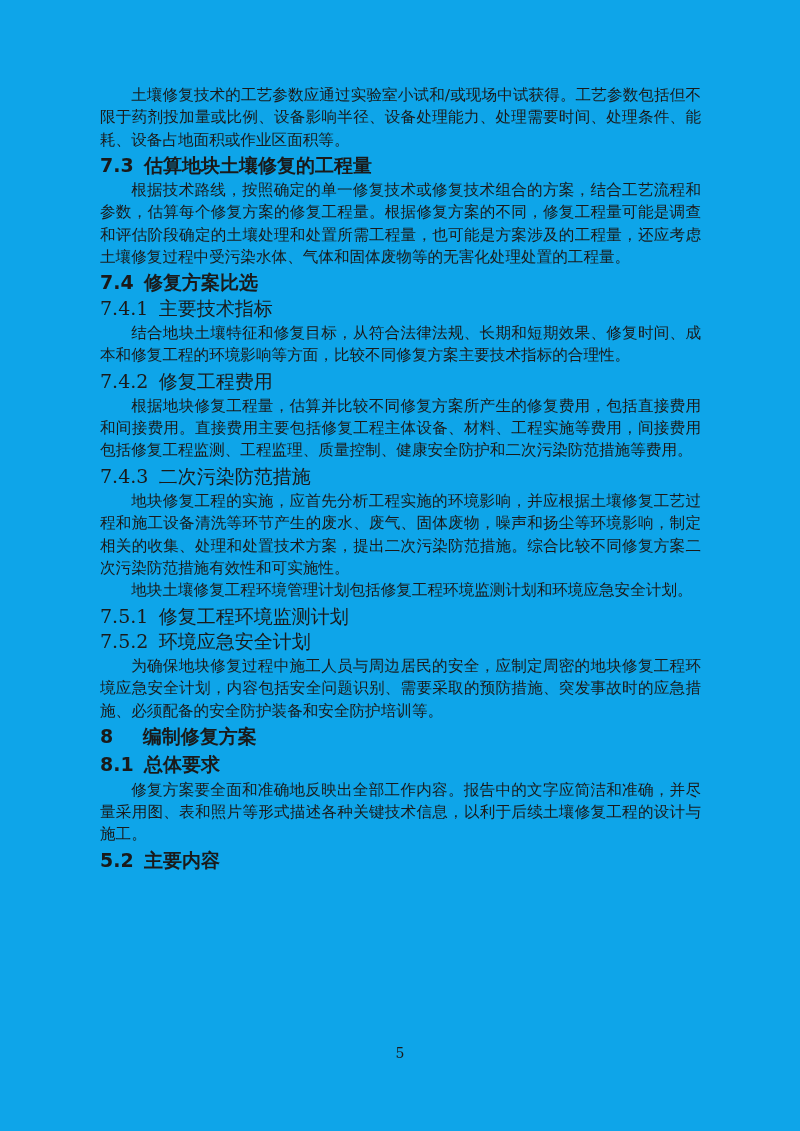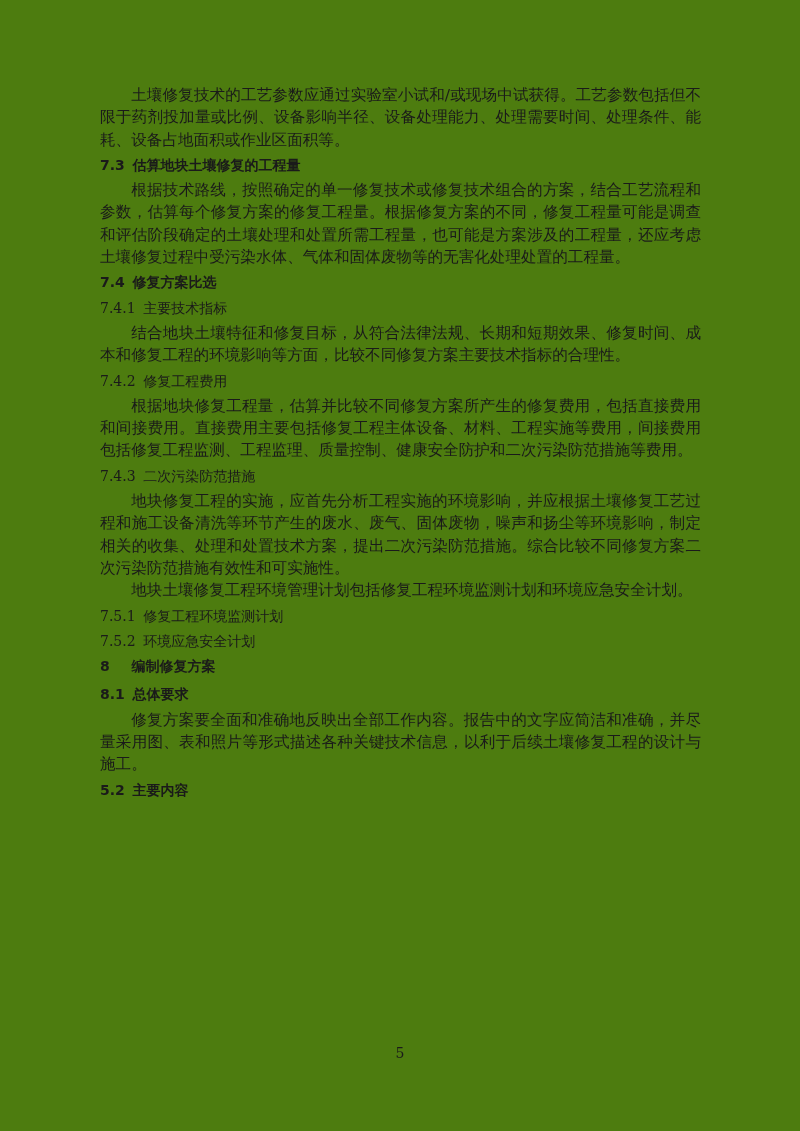--- a/index.html
+++ b/index.html
@@ -1,41 +1,41 @@
 <!DOCTYPE html>
 <html><head>
 <meta charset="utf-8">
 <style>
   * { margin: 0; padding: 0; box-sizing: border-box; }
   html, body { background: #ffffff; }
   .page {
     width: 800px;
     height: 1131px;
-    background: #4d7c0f;
+    background: #0ea5e9;
     position: relative;
     color: #1a1a1a;
     font-family: "DejaVu Serif", "Liberation Serif", serif;
     overflow: hidden;
   }
   .text-block {
     position: absolute;
     left: 100px;
     top: 84px;
     width: 601px;
   }
   .para {
     font-size: 15.6px;
     line-height: 22.3px;
     text-align: justify;
     text-justify: inter-character;
     text-indent: 2em;
     color: #1a1a1a;
   }
   .heading {
-    font-size: 14px;
+    font-size: 19px;
     line-height: 22.3px;
     font-weight: normal;
     margin: 3px 0;
     white-space: nowrap;
   }
   .heading.bold {
     font-family: "DejaVu Sans", "Liberation Sans", sans-serif;
     font-weight: bold;
   }
   .heading.chapter {
@@ -65,19 +65,20 @@
       <h2 class="heading bold"><span class="hnum">7.4</span><span class="htitle">修复方案比选</span></h2>
       <h3 class="heading"><span class="hnum">7.4.1</span><span class="htitle">主要技术指标</span></h3>
       <p class="para">结合地块土壤特征和修复目标，从符合法律法规、长期和短期效果、修复时间、成本和修复工程的环境影响等方面，比较不同修复方案主要技术指标的合理性。</p>
       <h3 class="heading"><span class="hnum">7.4.2</span><span class="htitle">修复工程费用</span></h3>
       <p class="para">根据地块修复工程量，估算并比较不同修复方案所产生的修复费用，包括直接费用和间接费用。直接费用主要包括修复工程主体设备、材料、工程实施等费用，间接费用包括修复工程监测、工程监理、质量控制、健康安全防护和二次污染防范措施等费用。</p>
       <h3 class="heading"><span class="hnum">7.4.3</span><span class="htitle">二次污染防范措施</span></h3>
       <p class="para">地块修复工程的实施，应首先分析工程实施的环境影响，并应根据土壤修复工艺过程和施工设备清洗等环节产生的废水、废气、固体废物，噪声和扬尘等环境影响，制定相关的收集、处理和处置技术方案，提出二次污染防范措施。综合比较不同修复方案二次污染防范措施有效性和可实施性。</p>
       <p class="para">地块土壤修复工程环境管理计划包括修复工程环境监测计划和环境应急安全计划。</p>
       <h3 class="heading"><span class="hnum">7.5.1</span><span class="htitle">修复工程环境监测计划</span></h3>
       <h3 class="heading"><span class="hnum">7.5.2</span><span class="htitle">环境应急安全计划</span></h3>
+      <p class="para">为确保地块修复过程中施工人员与周边居民的安全，应制定周密的地块修复工程环境应急安全计划，内容包括安全问题识别、需要采取的预防措施、突发事故时的应急措施、必须配备的安全防护装备和安全防护培训等。</p>
       <h1 class="heading bold chapter"><span class="hnum">8</span><span class="htitle">编制修复方案</span></h1>
       <h2 class="heading bold"><span class="hnum">8.1</span><span class="htitle">总体要求</span></h2>
       <p class="para">修复方案要全面和准确地反映出全部工作内容。报告中的文字应简洁和准确，并尽量采用图、表和照片等形式描述各种关键技术信息，以利于后续土壤修复工程的设计与施工。</p>
       <h2 class="heading bold"><span class="hnum">5.2</span><span class="htitle">主要内容</span></h2>
     </div>
   <div class="page-footer">5</div>
 </div>
 
 </body></html>

